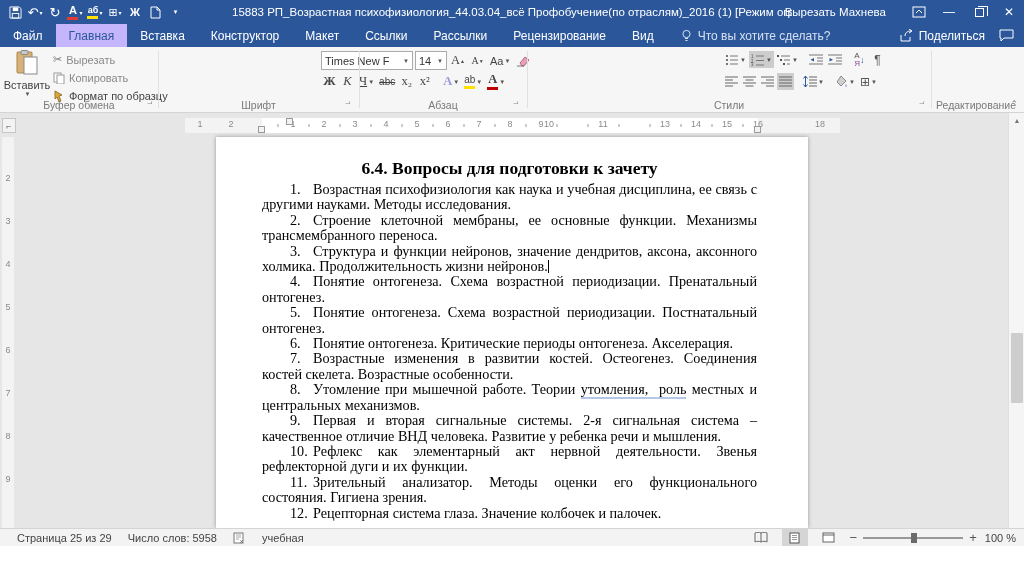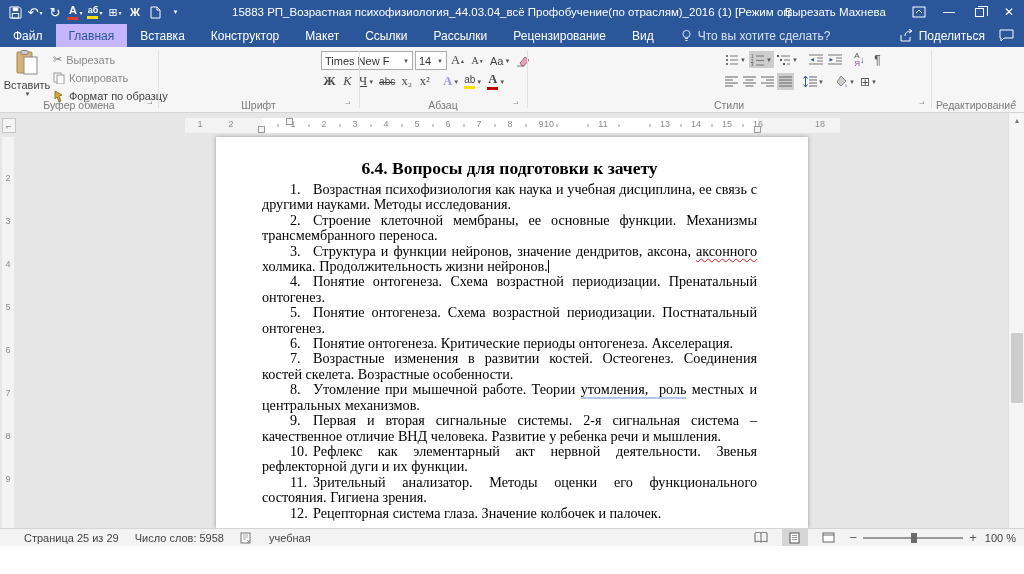--- a/index.html
+++ b/index.html
@@ -95,36 +95,36 @@
   .page { position:absolute; left:216px; top:24px; width:592px; height:391px; background:#fff;
           box-shadow:0 0 4px rgba(0,0,0,.35); }
   .pagetext { position:absolute; left:46px; right:51px; top:20px;
               font-family:"Liberation Serif","DejaVu Serif",serif; font-size:14.2px;
               line-height:15.4px; color:#000; }
   .doc-title { font-weight:bold; font-size:17.5px; line-height:22px; text-align:center;
                margin-bottom:3px; }
   .para { text-align:justify; }
   .para { text-indent:28px; }
   .li-num { display:inline-block; min-width:23px; text-indent:0; }
-  .u-spell { text-decoration:underline; text-decoration-style:wavy; text-decoration-color:#e81123;
+  .u-spell { text-decoration-style:wavy; text-decoration-color:#e81123;
              text-decoration-thickness:1px; text-underline-offset:2px; }
   .u-grammar { border-bottom:2px solid #b4c7e7; }
   .caret { display:inline-block; width:1px; height:13px; background:#000; vertical-align:-2px; }
 
   .vscroll { position:absolute; right:0; top:0; width:16px; bottom:0; background:#f5f5f5;
              border-left:1px solid #e0e0e0; }
   .vscroll .sarrow { position:absolute; left:0; width:16px; height:15px; display:flex;
              align-items:center; justify-content:center; font-size:7px; color:#777; }
   .vthumb { position:absolute; left:2px; width:12px; background:#cdcdcd; border-radius:1px; }
 
   
   .statusbar { position:absolute; left:0; top:528px; width:1024px; height:18px; background:#f3f3f3;
                border-top:1px solid #d4d4d4; display:flex; align-items:center; font-size:11px;
                color:#444; }
-  .sb-left { display:flex; align-items:center; gap:16px; padding-left:24px; }
+  .sb-left { display:flex; align-items:center; gap:16px; padding-left:17px; }
   .sb-right { margin-left:auto; display:flex; align-items:center; gap:8px; padding-right:8px; }
   .viewbtn { width:26px; height:17px; display:flex; align-items:center; justify-content:center; }
   .viewbtn.active { background:#d5d5d5; }
   .zoomslider { display:flex; align-items:center; gap:6px; }
   .ztrack { position:relative; width:100px; height:2px; background:#999; }
   .znotch { position:absolute; left:50%; top:-3px; width:1px; height:8px; background:#999; }
   .zthumb { position:absolute; left:48px; top:-4px; width:6px; height:10px; background:#6a6a6a; }
   .zpm { font-size:13px; color:#555; line-height:1; }
 </style>
 </head>

